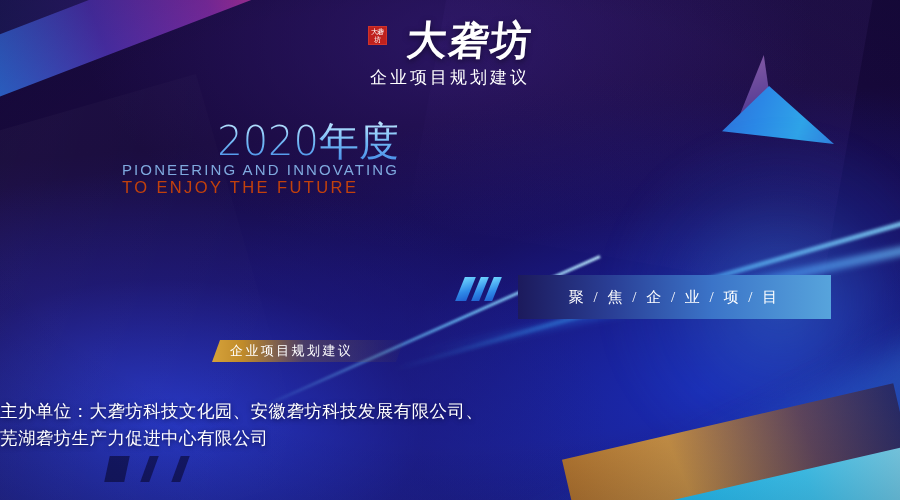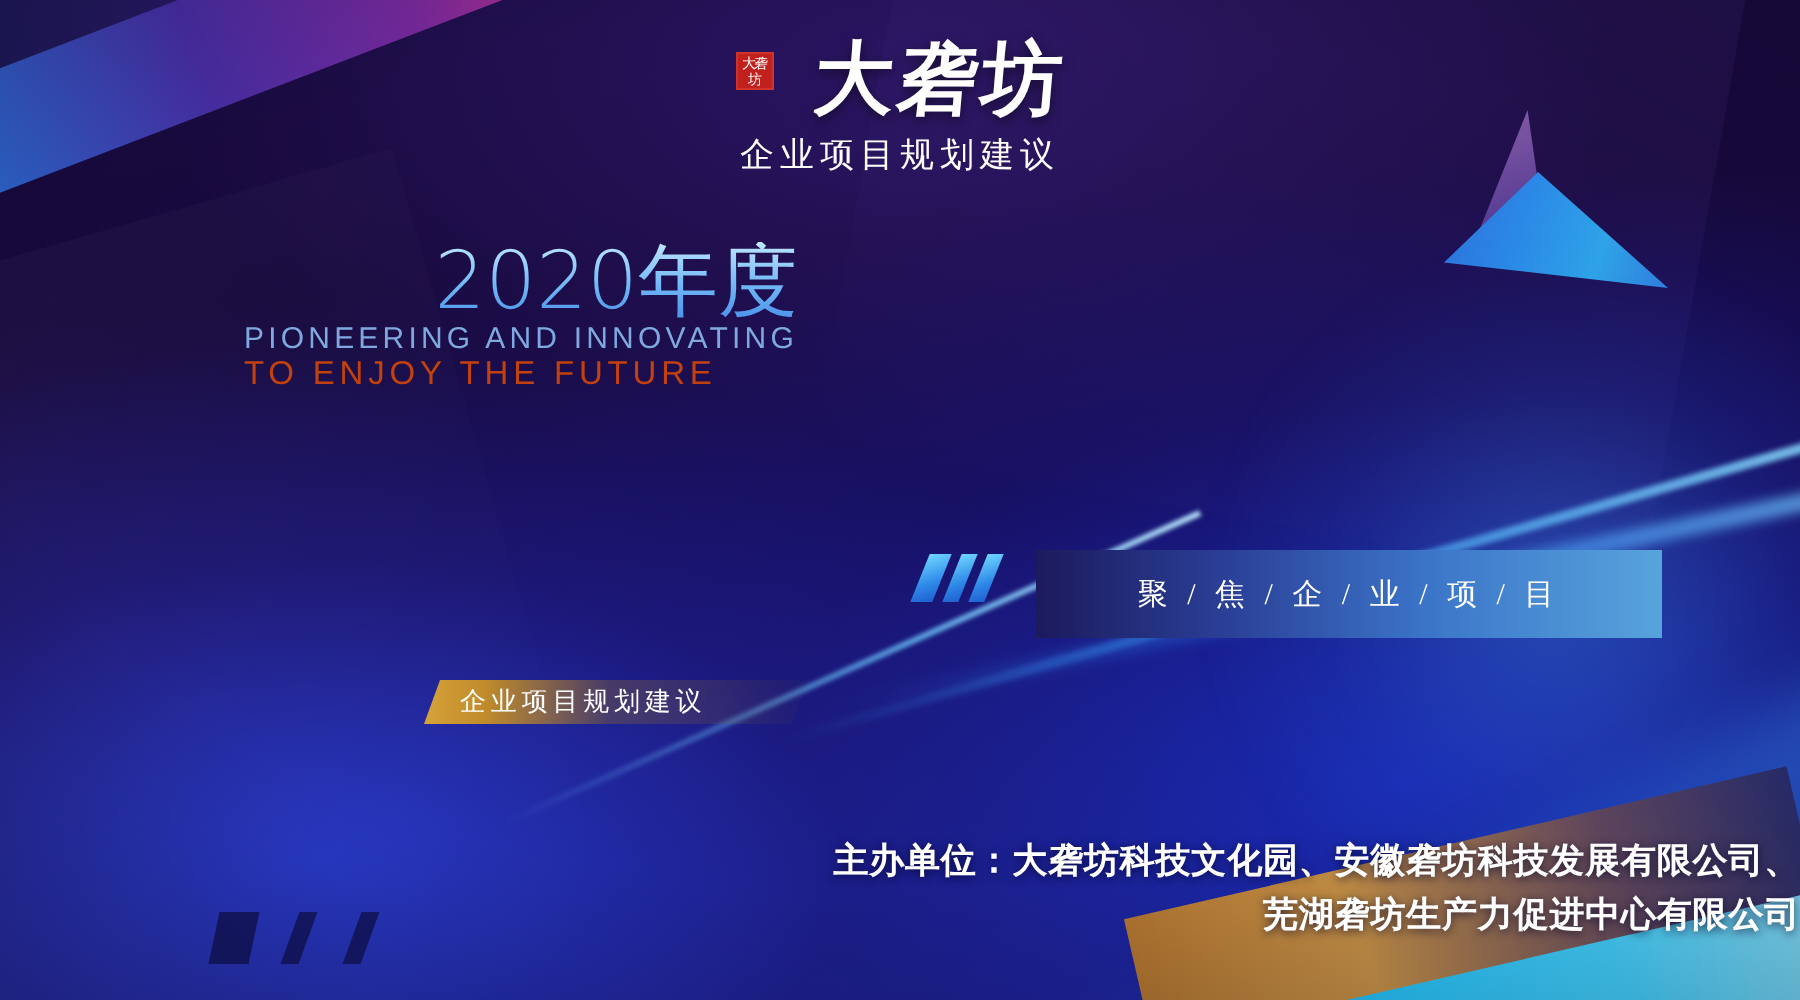--- a/index.html
+++ b/index.html
@@ -251,29 +251,28 @@
     color:#ffffff;
     font-size:13px;
     letter-spacing:2.4px;
     font-family:"DejaVu Sans","Liberation Sans",sans-serif;
     white-space:nowrap;
   }
 
   
   .organizer{
     position:absolute;left:0;right:0;top:398px;
-    text-align:right;
+    text-align:left;
     color:#ffffff;
     font-size:17.5px;
     line-height:27px;
     letter-spacing:.4px;
-    font-weight:bold;
+    font-weight:normal;
     font-family:"DejaVu Sans","Liberation Sans",sans-serif;
     text-shadow:0 1px 5px rgba(6,4,40,.75);
-    margin-top:20px;
   }
   .organizer div{white-space:nowrap;}
 </style>
 </head>
 <body>
 
 <div id="banner">
 
   <div class="bg-base"></div>
   <div class="panel-a"></div>

